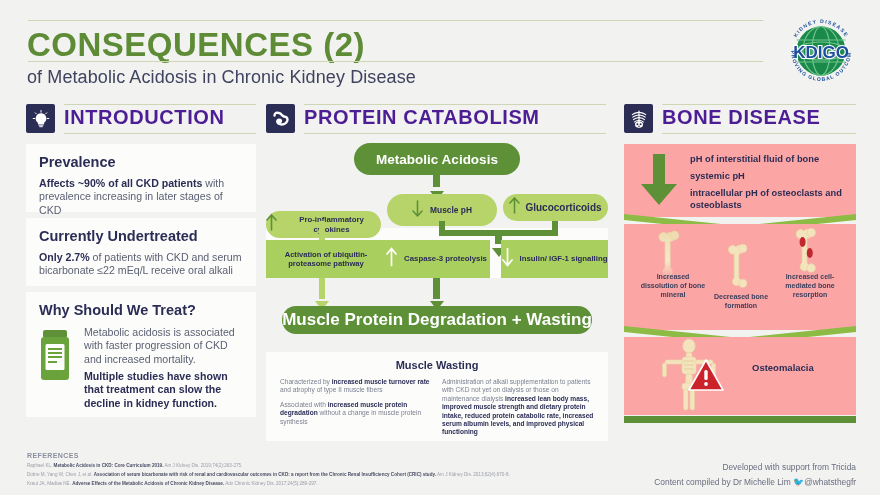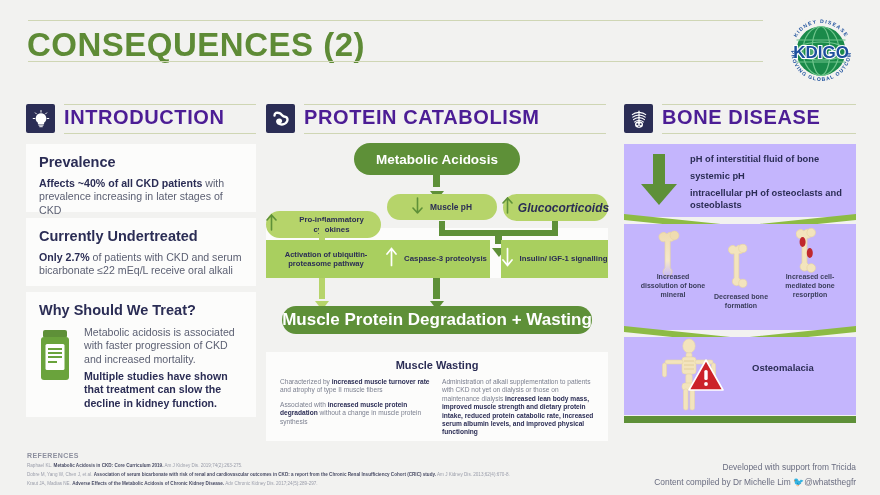--- a/index.html
+++ b/index.html
@@ -72,41 +72,42 @@
   .arrow-g { position:absolute; }
   .conn { position:absolute; background:#5e9038; }
   .conn-lite { position:absolute; background:#b6d46a; }
 
   .wastebox { position:absolute; background:#fcfcfb; }
   .wastebox .wt { font-size:11px; font-weight:bold; color:#2b2d55; text-align:center; }
   .wastebox .wp { font-size:6.6px; line-height:8.4px; color:#7c8090; }
   .wastebox .wp b { color:#2b2d55; }
 
   
-  .bonecard { position:absolute; background:#c4b5fd; }
+  .bonecard { position:absolute; background:#fca5a5; }
   .bone-lbl { position:absolute; font-size:7px; line-height:9px; font-weight:bold;
               color:#3b3e5c; text-align:center; }
   .chev { position:absolute; }
 
   
   .refs-title { position:absolute; left:27px; top:452px; font-size:7px;
                 font-weight:bold; letter-spacing:.4px; color:#8c8f9e; }
   .ref { position:absolute; left:27px; font-size:4.6px; line-height:6px; color:#9a9daa; }
   .ref b { color:#4a4d66; }
   .credit { position:absolute; right:24px; font-size:8.4px; color:#6a6d80; text-align:right; }
   .tw { color:#1da1f2; font-size:9px; }
 </style>
 </head>
 <body>
 
 <div class="page">
 
   <div class="hdr-rule-top"></div>
   <div class="hdr-title">CONSEQUENCES (2)</div>
   <div class="hdr-rule-mid"></div>
+  <div class="hdr-sub">of Metabolic Acidosis in Chronic Kidney Disease</div>
 
   <div class="kdigo">
     <svg width="74" height="74" viewBox="0 0 74 74">
       <defs>
         <path id="arcT" d="M 9 37 A 28 28 0 0 1 65 37"></path>
         <path id="arcB" d="M 7 37 A 30 30 0 0 0 67 37"></path>
       </defs>
       <circle cx="37" cy="37" r="35" fill="#f2f2f0"></circle>
       <circle cx="37" cy="37" r="24.5" fill="#1a8a4a"></circle>
       <g fill="#3aa862">
@@ -141,21 +142,21 @@
         <rect x="8.3" y="17.2" width="3.4" height="1" fill="#ffffff"></rect>
       </svg>
     </div>
     <div class="line-t" style="width:192px;"></div>
     <div class="ctitle">INTRODUCTION</div>
     <div class="line-b" style="width:192px;"></div>
   </div>
 
   <div class="card" style="left:26px; top:144px; width:230px; height:68px; padding:10px 13px;">
     <h3>Prevalence</h3>
-    <p style="margin-top:7px;"><b>Affects ~40% of all CKD patients</b><span> with prevalence increasing in later stages of CKD</span></p>
+    <p style="margin-top:7px;"><b>Affects ~90% of all CKD patients</b><span> with prevalence increasing in later stages of CKD</span></p>
   </div>
 
   <div class="card" style="left:26px; top:218px; width:230px; height:68px; padding:10px 13px;">
     <h3>Currently Undertreated</h3>
     <p style="margin-top:7px;"><b>Only 2.7%</b><span> of patients with CKD and serum bicarbonate ≤22 mEq/L receive oral alkali</span></p>
   </div>
 
   <div class="card" style="left:26px; top:292px; width:230px; height:125px; padding:10px 13px;">
     <h3>Why Should We Treat?</h3>
     <div class="bottle" style="left:15px; top:38px;">
@@ -200,34 +201,34 @@
     </div>
 
     <div class="pill node-lite" style="left:0px; top:68px; width:115px; height:27px;">
       <span style="margin-right:5px;">
         <svg width="11" height="17" viewBox="0 0 11 17">
             <path d="M5.5 1 L5.5 16 M5.5 1 L1 6 M5.5 1 L10 6" stroke="#5e9038" stroke-width="1.6" fill="none" stroke-linecap="round"></path>
           </svg></span>
       <span style="font-size:7.8px; line-height:9.6px; text-align:center;">Pro-inflammatory cytokines</span>
     </div>
 
-    <div class="pill node-lite" style="left:121px; top:51px; width:110px; height:26px;">
+    <div class="pill node-lite" style="left:121px; top:51px; width:110px; height:32px;">
       <span style="margin-right:7px;">
         <svg width="11" height="17" viewBox="0 0 11 17">
             <path d="M5.5 16 L5.5 1 M5.5 16 L1 11 M5.5 16 L10 11" stroke="#5e9038" stroke-width="1.6" fill="none" stroke-linecap="round"></path>
           </svg></span>
       <span style="font-size:8.4px;">Muscle pH</span>
     </div>
 
     <div class="pill node-lite" style="left:237px; top:51px; width:105px; height:27px;">
       <span style="margin-right:5px;">
         <svg width="11" height="17" viewBox="0 0 11 17">
             <path d="M5.5 1 L5.5 16 M5.5 1 L1 6 M5.5 1 L10 6" stroke="#5e9038" stroke-width="1.6" fill="none" stroke-linecap="round"></path>
           </svg></span>
-      <span style="font-size:12px;font-style:italic;">Glucocorticoids</span>
+      <span style="font-size:10px;">Glucocorticoids</span>
     </div>
 
     <div class="conn-lite" style="left:53px; top:78px; width:6px; height:30px;"></div>
 
     <div class="conn" style="left:173px; top:78px; width:6px; height:14px;"></div>
     <div class="conn" style="left:286px; top:78px; width:6px; height:14px;"></div>
     <div class="conn" style="left:173px; top:87px; width:119px; height:6px;"></div>
     <div class="conn" style="left:229px; top:87px; width:7px; height:14px;"></div>
     <div class="arrow-g" style="left:225.5px; top:100px;">
       <svg width="14" height="9" viewBox="0 0 14 9">

